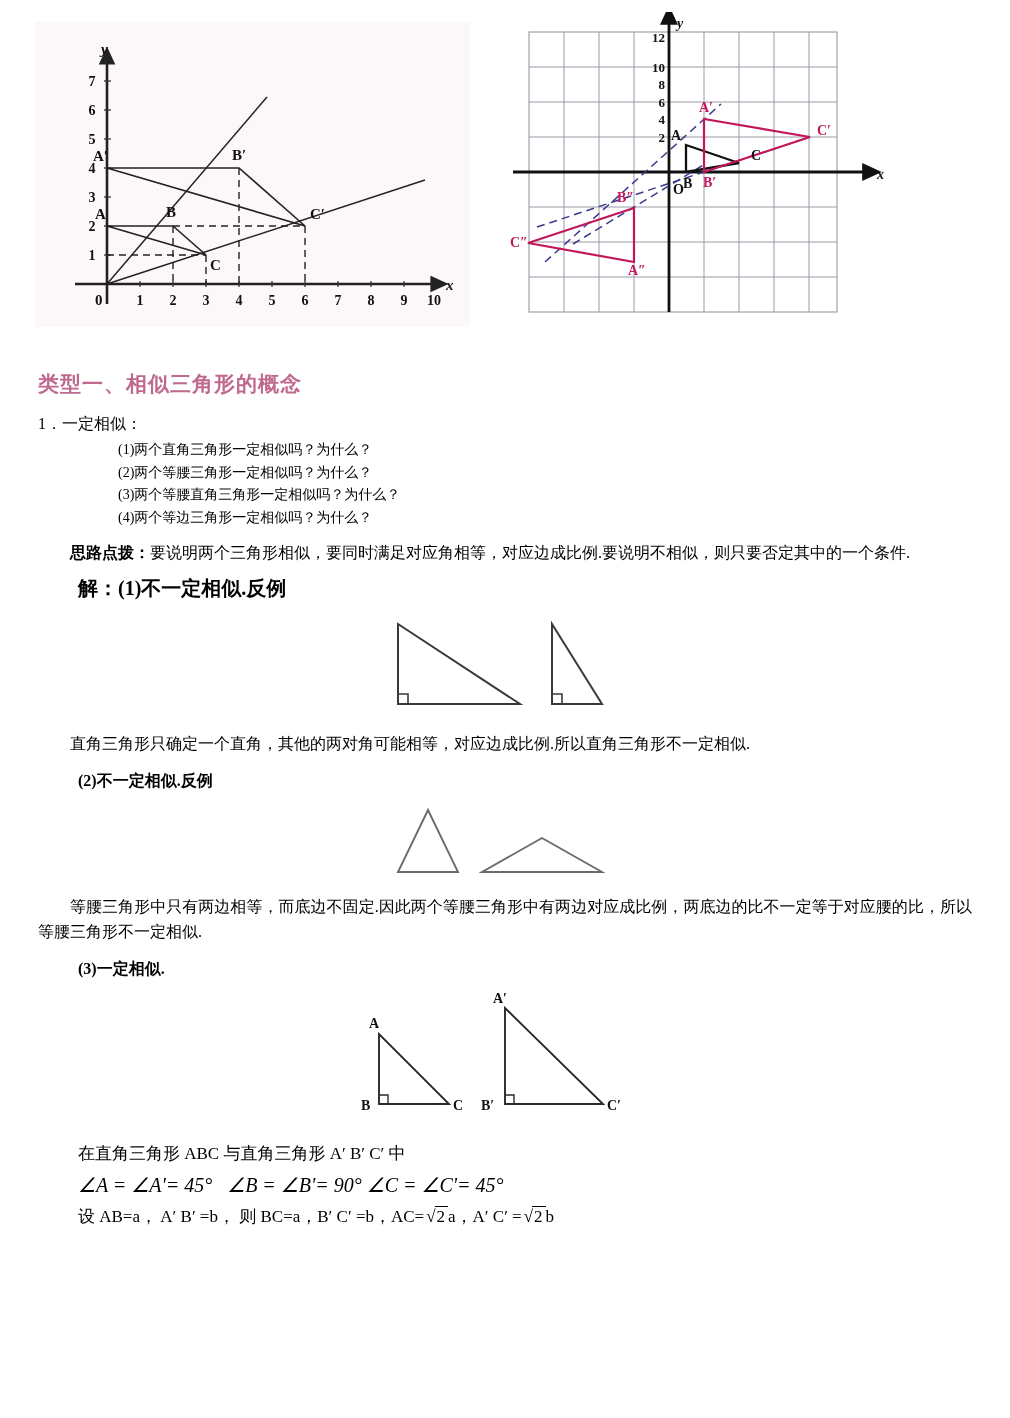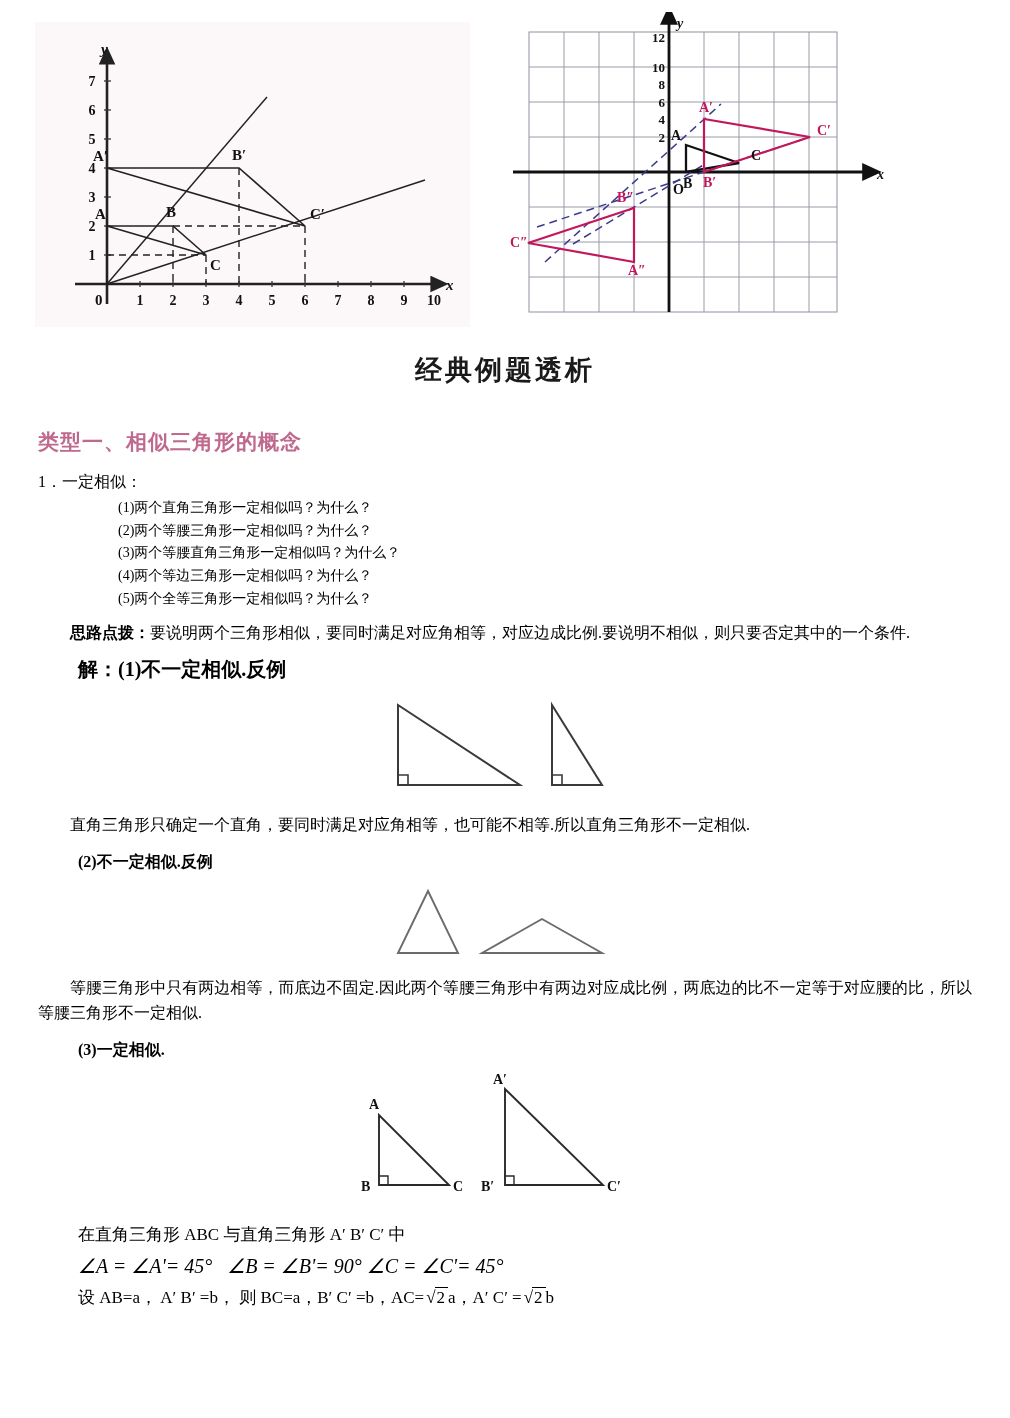--- a/index.html
+++ b/index.html
@@ -261,34 +261,32 @@
           <text x="198" y="175" fill="#c2185b">B′</text>
           <text x="312" y="123" fill="#c2185b">C′</text>
           <text x="123" y="263" fill="#c2185b">A″</text>
           <text x="112" y="190" fill="#c2185b">B″</text>
           <text x="5" y="235" fill="#c2185b">C″</text>
         </g>
       </svg>
     </div>
   </div>
 
-  <div class="doc-title">经典例题透析</div>
 
   <div class="section-head">类型一、相似三角形的概念</div>
 
   <div class="q-num">
     <span>1．</span><span>一定相似：</span>
   </div>
 
   <ul class="q-list">
     <li>(1)两个直角三角形一定相似吗？为什么？</li>
     <li>(2)两个等腰三角形一定相似吗？为什么？</li>
     <li>(3)两个等腰直角三角形一定相似吗？为什么？</li>
     <li>(4)两个等边三角形一定相似吗？为什么？</li>
-    <li>(5)两个全等三角形一定相似吗？为什么？</li>
   </ul>
 
   <div class="para indent">
     <span class="bold">思路点拨：</span><span>要说明两个三角形相似，要同时满足对应角相等，对应边成比例.要说明不相似，则只要否定其中的一个条件.</span>
   </div>
 
   <div class="solution-line">解：(1)不一定相似.反例</div>
 
   <div class="diagram-block">
     <svg width="250" height="105" viewBox="0 0 250 105">
@@ -298,21 +296,21 @@
         <path d="M18,82 L28,82 L28,92" stroke-width="1.6"></path>
       </g>
 
       <g stroke="#3a3a3a" stroke-width="2" fill="none">
         <path d="M172,12 L172,92 L222,92 Z"></path>
         <path d="M172,82 L182,82 L182,92" stroke-width="1.6"></path>
       </g>
     </svg>
   </div>
 
-  <div class="para indent">直角三角形只确定一个直角，要同时满足对应角相等，也可能不相等.所以直角三角形不一定相似.</div>
+  <div class="para indent">直角三角形只确定一个直角，其他的两对角可能相等，对应边成比例.所以直角三角形不一定相似.</div>
 
   <div class="sub-head">(2)不一定相似.反例</div>
 
   <div class="diagram-block">
     <svg width="230" height="78" viewBox="0 0 230 78">
       <g stroke="#6b6b6b" stroke-width="1.9" fill="none">
         <path d="M38,8 L8,70 L68,70 Z"></path>
       </g>
       <g stroke="#6b6b6b" stroke-width="1.9" fill="none">
         <path d="M152,36 L92,70 L212,70 Z"></path>

